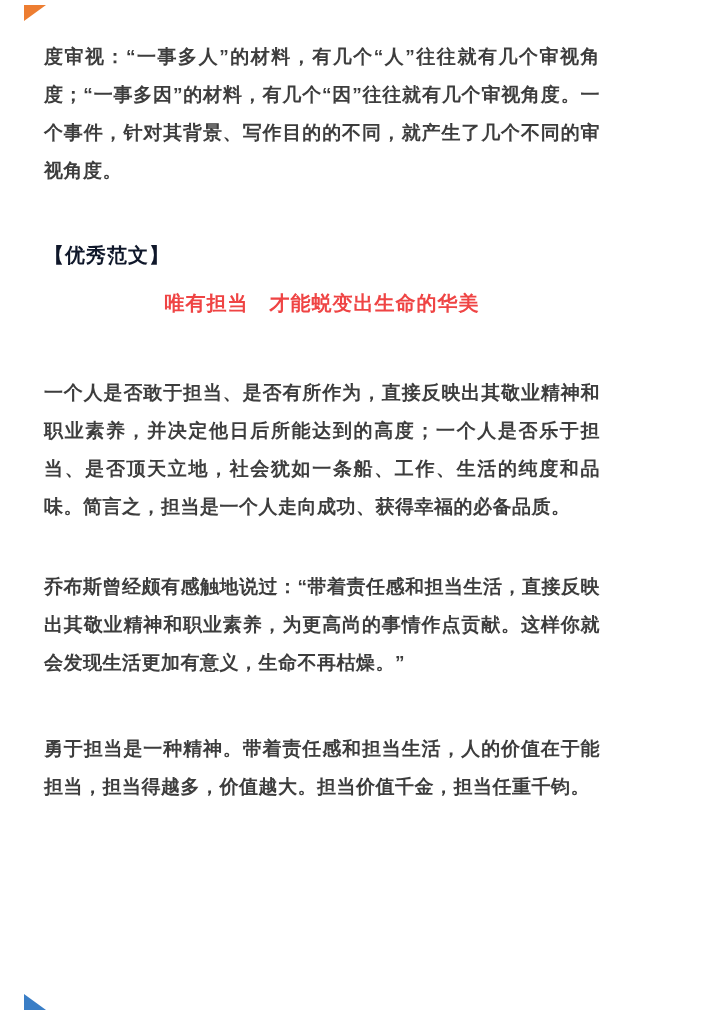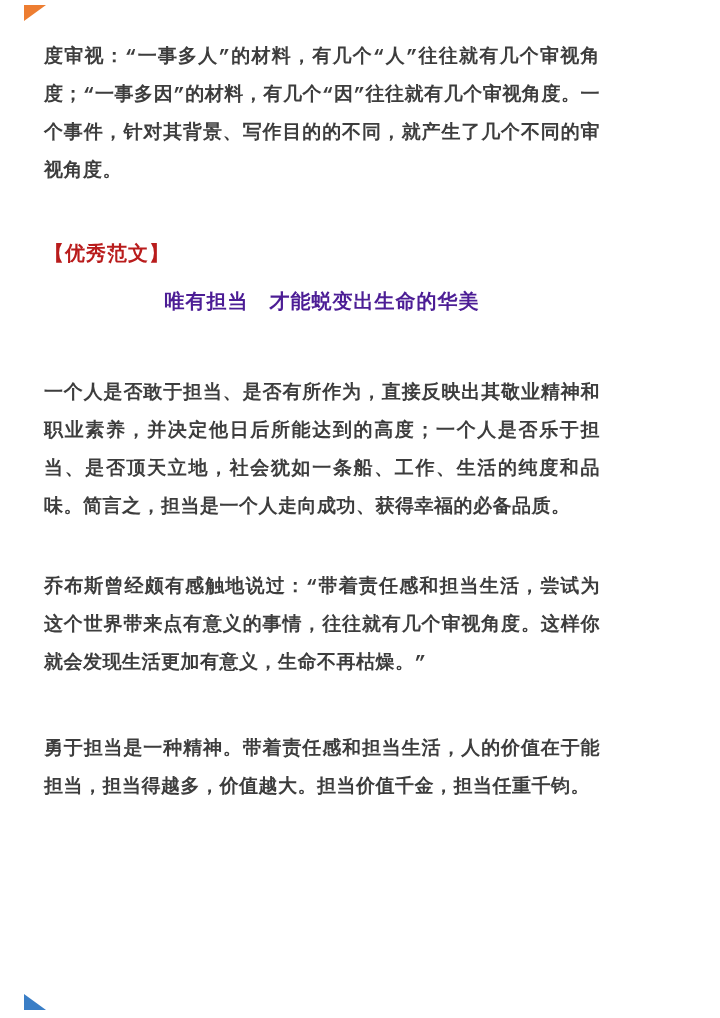--- a/index.html
+++ b/index.html
@@ -6,49 +6,49 @@
     margin: 0;
     padding: 0;
     background: #ffffff;
   }
   .page {
     position: relative;
     width: 644px;
     height: 1018px;
     background: #ffffff;
     overflow: hidden;
-    font-family: Liberation Mono, monospace;
+    font-family: Liberation Sans, sans-serif;
   }
   .content {
     padding: 38px 44px 0 44px;
   }
   .body-para {
     margin: 0;
     font-size: 19px;
     font-weight: 700;
     color: #3d3d3d;
     line-height: 38px;
     letter-spacing: 0.5px;
     text-align: justify;
     text-align-last: left;
   }
   .section-heading {
     margin: 0;
     font-size: 20px;
     font-weight: 700;
-    color: #b91c1c;
+    color: #0f172a;
     line-height: 30px;
     letter-spacing: 1px;
     text-align: left;
   }
   .essay-title {
     margin: 4px;
     font-size: 20px;
     font-weight: 700;
-    color: #4c1d95;
+    color: #ef4444;
     line-height: 30px;
     letter-spacing: 1px;
     text-align: center;
   }
   
   .mb-intro    { margin-bottom: 50px; }
   .mb-heading  { margin-bottom: 18px; }
   .mb-title    { margin-bottom: 56px; }
   .mb-p1       { margin-bottom: 42px; }
   .mb-p2       { margin-bottom: 48px; }
@@ -74,21 +74,21 @@
   <main class="content">
 
     <p class="body-para mb-intro">度审视：“一事多人”的材料，有几个“人”往往就有几个审视角度；“一事多因”的材料，有几个“因”往往就有几个审视角度。一个事件，针对其背景、写作目的的不同，就产生了几个不同的审视角度。</p>
 
     <h2 class="section-heading mb-heading">【优秀范文】</h2>
 
     <h1 class="essay-title mb-title">唯有担当　才能蜕变出生命的华美</h1>
 
     <p class="body-para mb-p1">一个人是否敢于担当、是否有所作为，直接反映出其敬业精神和职业素养，并决定他日后所能达到的高度；一个人是否乐于担当、是否顶天立地，社会犹如一条船、工作、生活的纯度和品味。简言之，担当是一个人走向成功、获得幸福的必备品质。</p>
 
-    <p class="body-para mb-p2">乔布斯曾经颇有感触地说过：“带着责任感和担当生活，尝试为这个世界带来点有意义的事情，往往就有几个审视角度。这样你就会发现生活更加有意义，生命不再枯燥。”</p>
+    <p class="body-para mb-p2">乔布斯曾经颇有感触地说过：“带着责任感和担当生活，直接反映出其敬业精神和职业素养，为更高尚的事情作点贡献。这样你就会发现生活更加有意义，生命不再枯燥。”</p>
 
     <p class="body-para mb-p3">勇于担当是一种精神。带着责任感和担当生活，人的价值在于能担当，担当得越多，价值越大。担当价值千金，担当任重千钧。</p>
 
 
   </main>
 
   <span class="corner corner-bottom-left">
     <svg width="22" height="16" viewBox="0 0 22 16">
       <polygon points="0,0 0,16 22,16" fill="#3a7ec6"></polygon>
     </svg>

